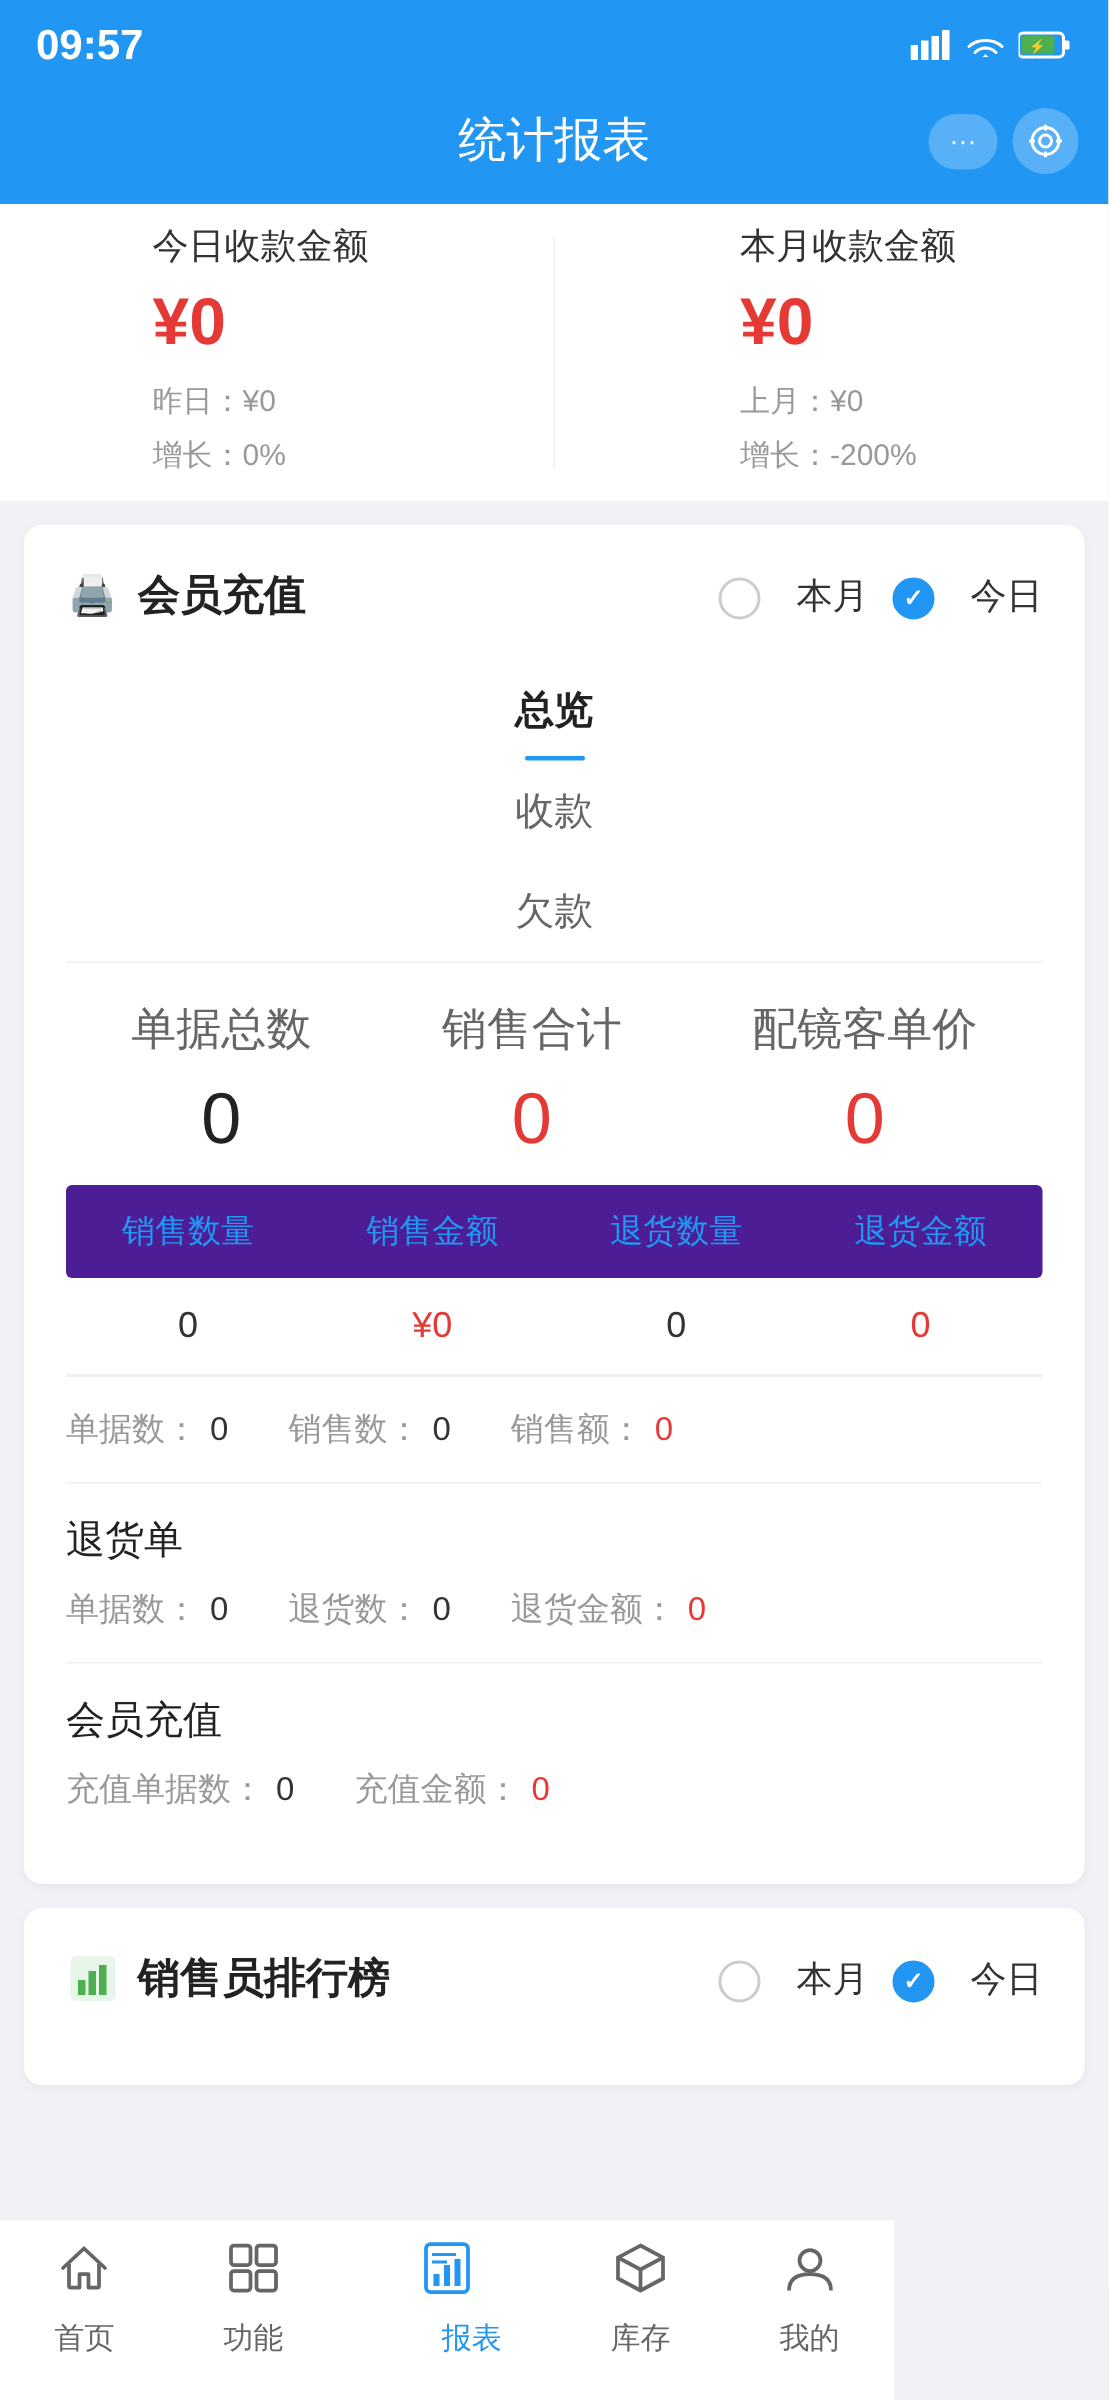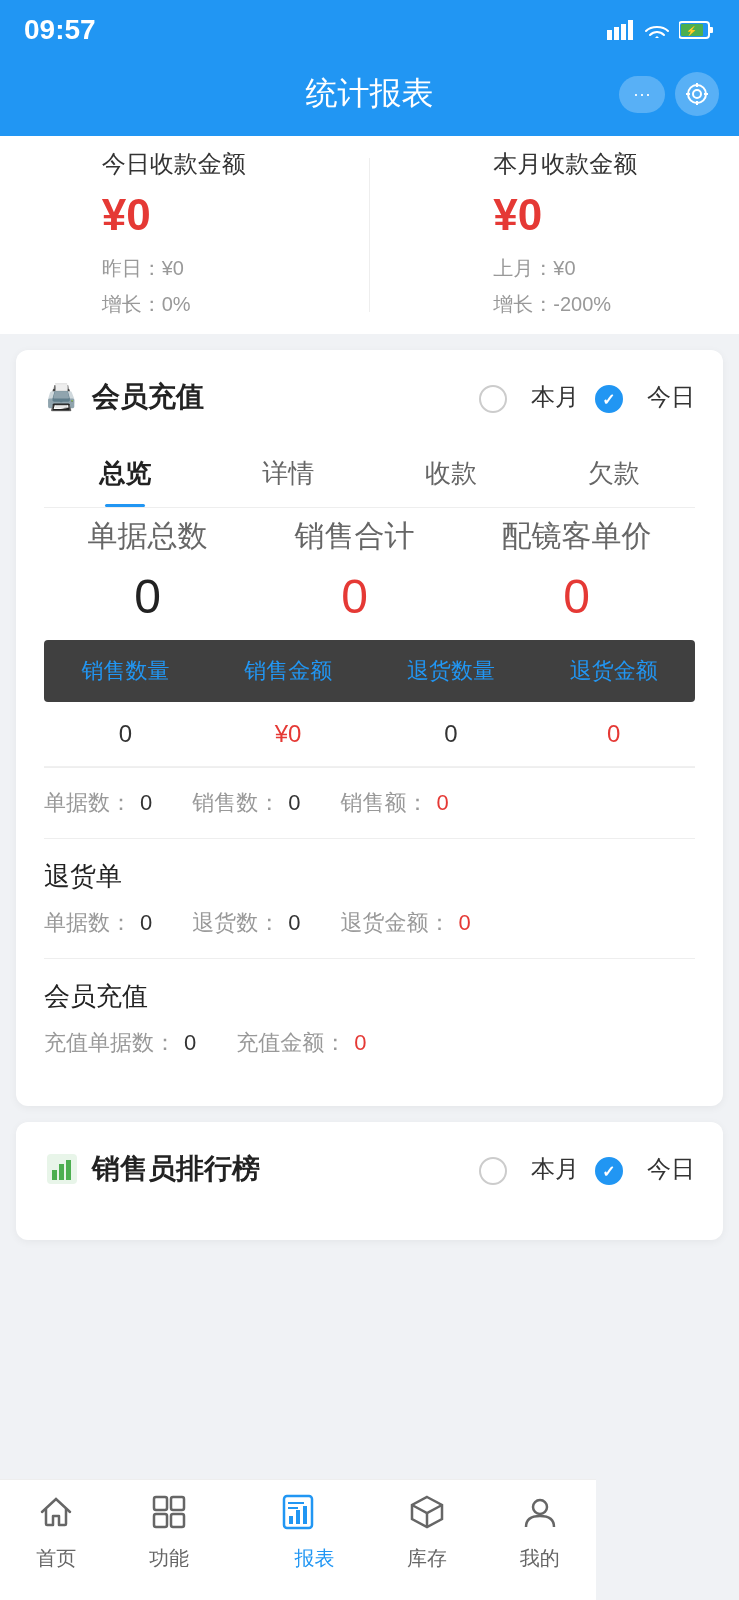--- a/index.html
+++ b/index.html
@@ -186,21 +186,22 @@
       content: '✓';
       color: white;
       font-size: 16px;
       font-weight: bold;
     }
 
     
     .tabs {
       display: flex;
       border-bottom: 1px solid #eee;
-      margin-bottom: 8px;
+      margin-bottom: 24px;
+      flex-direction: column;
     }
     .tab-item {
       flex: 1;
       text-align: center;
       padding: 16px 0;
       font-size: 26px;
       color: #666;
       position: relative;
       cursor: pointer;
     }
@@ -240,21 +241,21 @@
       font-size: 48px;
       color: #e53935;
       font-weight: 400;
     }
     .stat-value.black {
       color: #222;
     }
 
     
     .table-header {
-      background: #404040;
+      background: #4c1d95;
       display: flex;
       padding: 16px 0;
       border-radius: 4px;
       margin-bottom: 0;
     }
     .th-cell {
       flex: 1;
       text-align: center;
       font-size: 22px;
       color: #2196f3;
@@ -425,21 +426,20 @@
         </div>
         <div class="radio-item">
           <div class="radio-circle checked"></div>
           <span>今日</span>
         </div>
       </div>
     </div>
 
     <div class="tabs">
       <div class="tab-item active">总览</div>
-      <div class="tab-item">详情</div>
       <div class="tab-item">收款</div>
       <div class="tab-item">欠款</div>
     </div>
 
     <div class="stats-row">
       <div class="stat-item">
         <div class="stat-label">单据总数</div>
         <div class="stat-value black">0</div>
       </div>
       <div class="stat-item">

